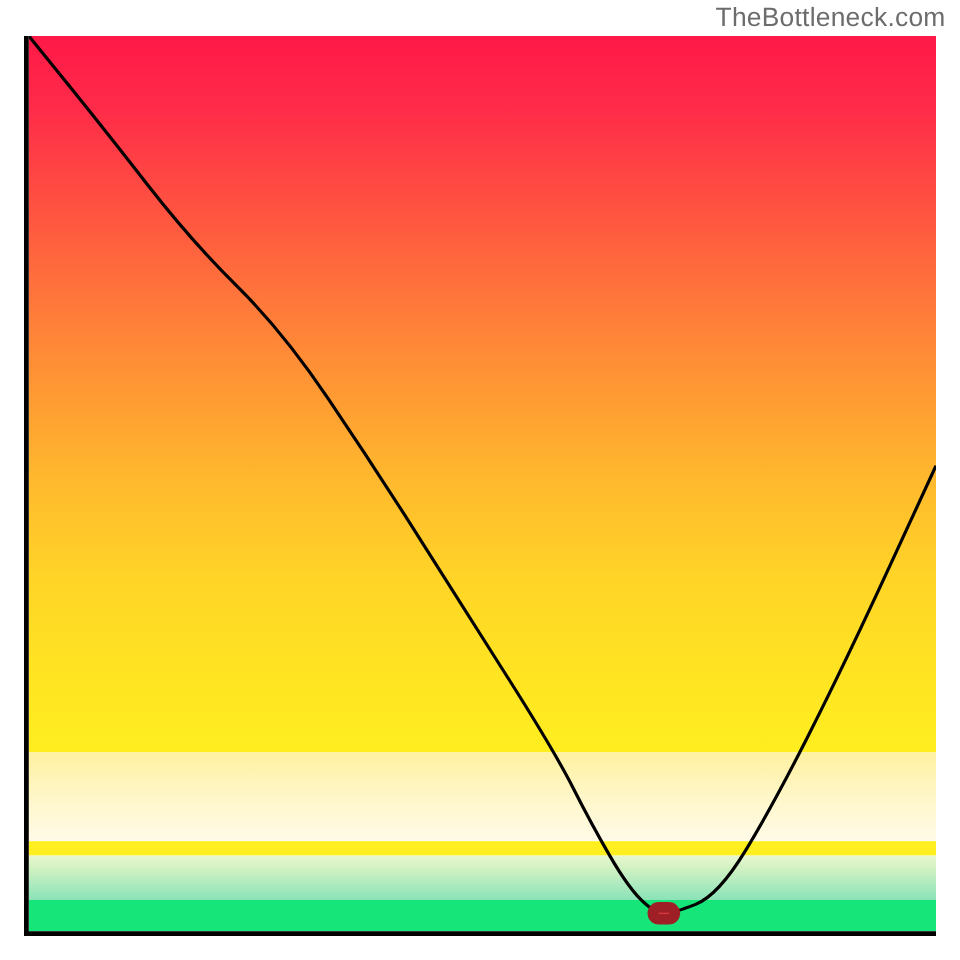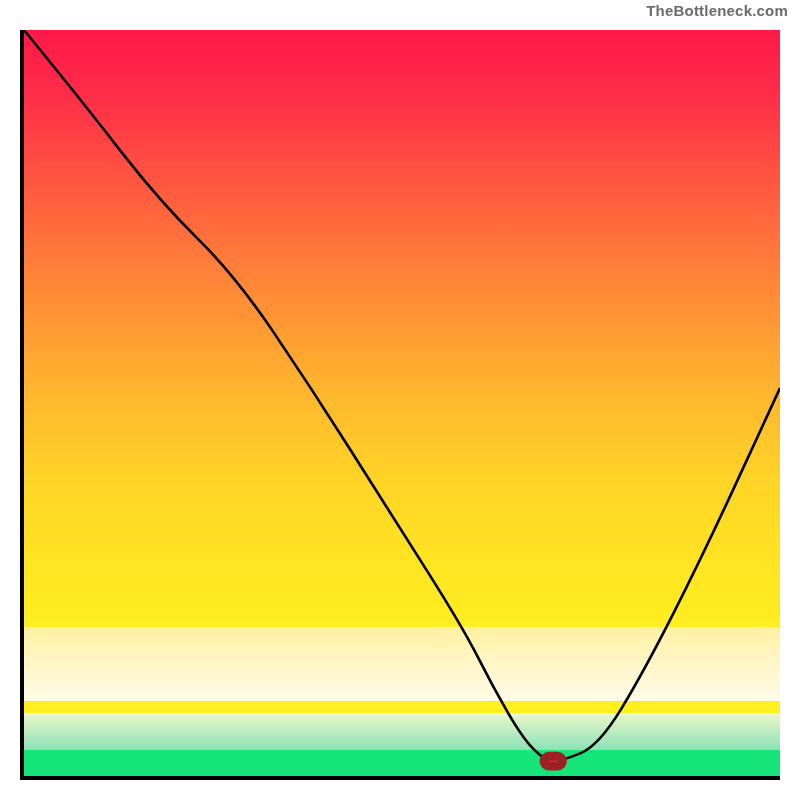--- a/index.html
+++ b/index.html
@@ -13,22 +13,22 @@
   .frame {
     position: relative;
     width: 800px;
     height: 800px;
     box-sizing: border-box;
   }
   .watermark {
     position: absolute;
     top: 2px;
     right: 12px;
-    font-size: 15px;
-    font-weight: 700;
+    font-size: 22px;
+    font-weight: 400;
     color: #6c6c6c;
     letter-spacing: 0.2px;
     text-align: right;
   }
   .plot-area {
     position: absolute;
     left: 20px;
     top: 30px;
     width: 760px;
     height: 750px;

